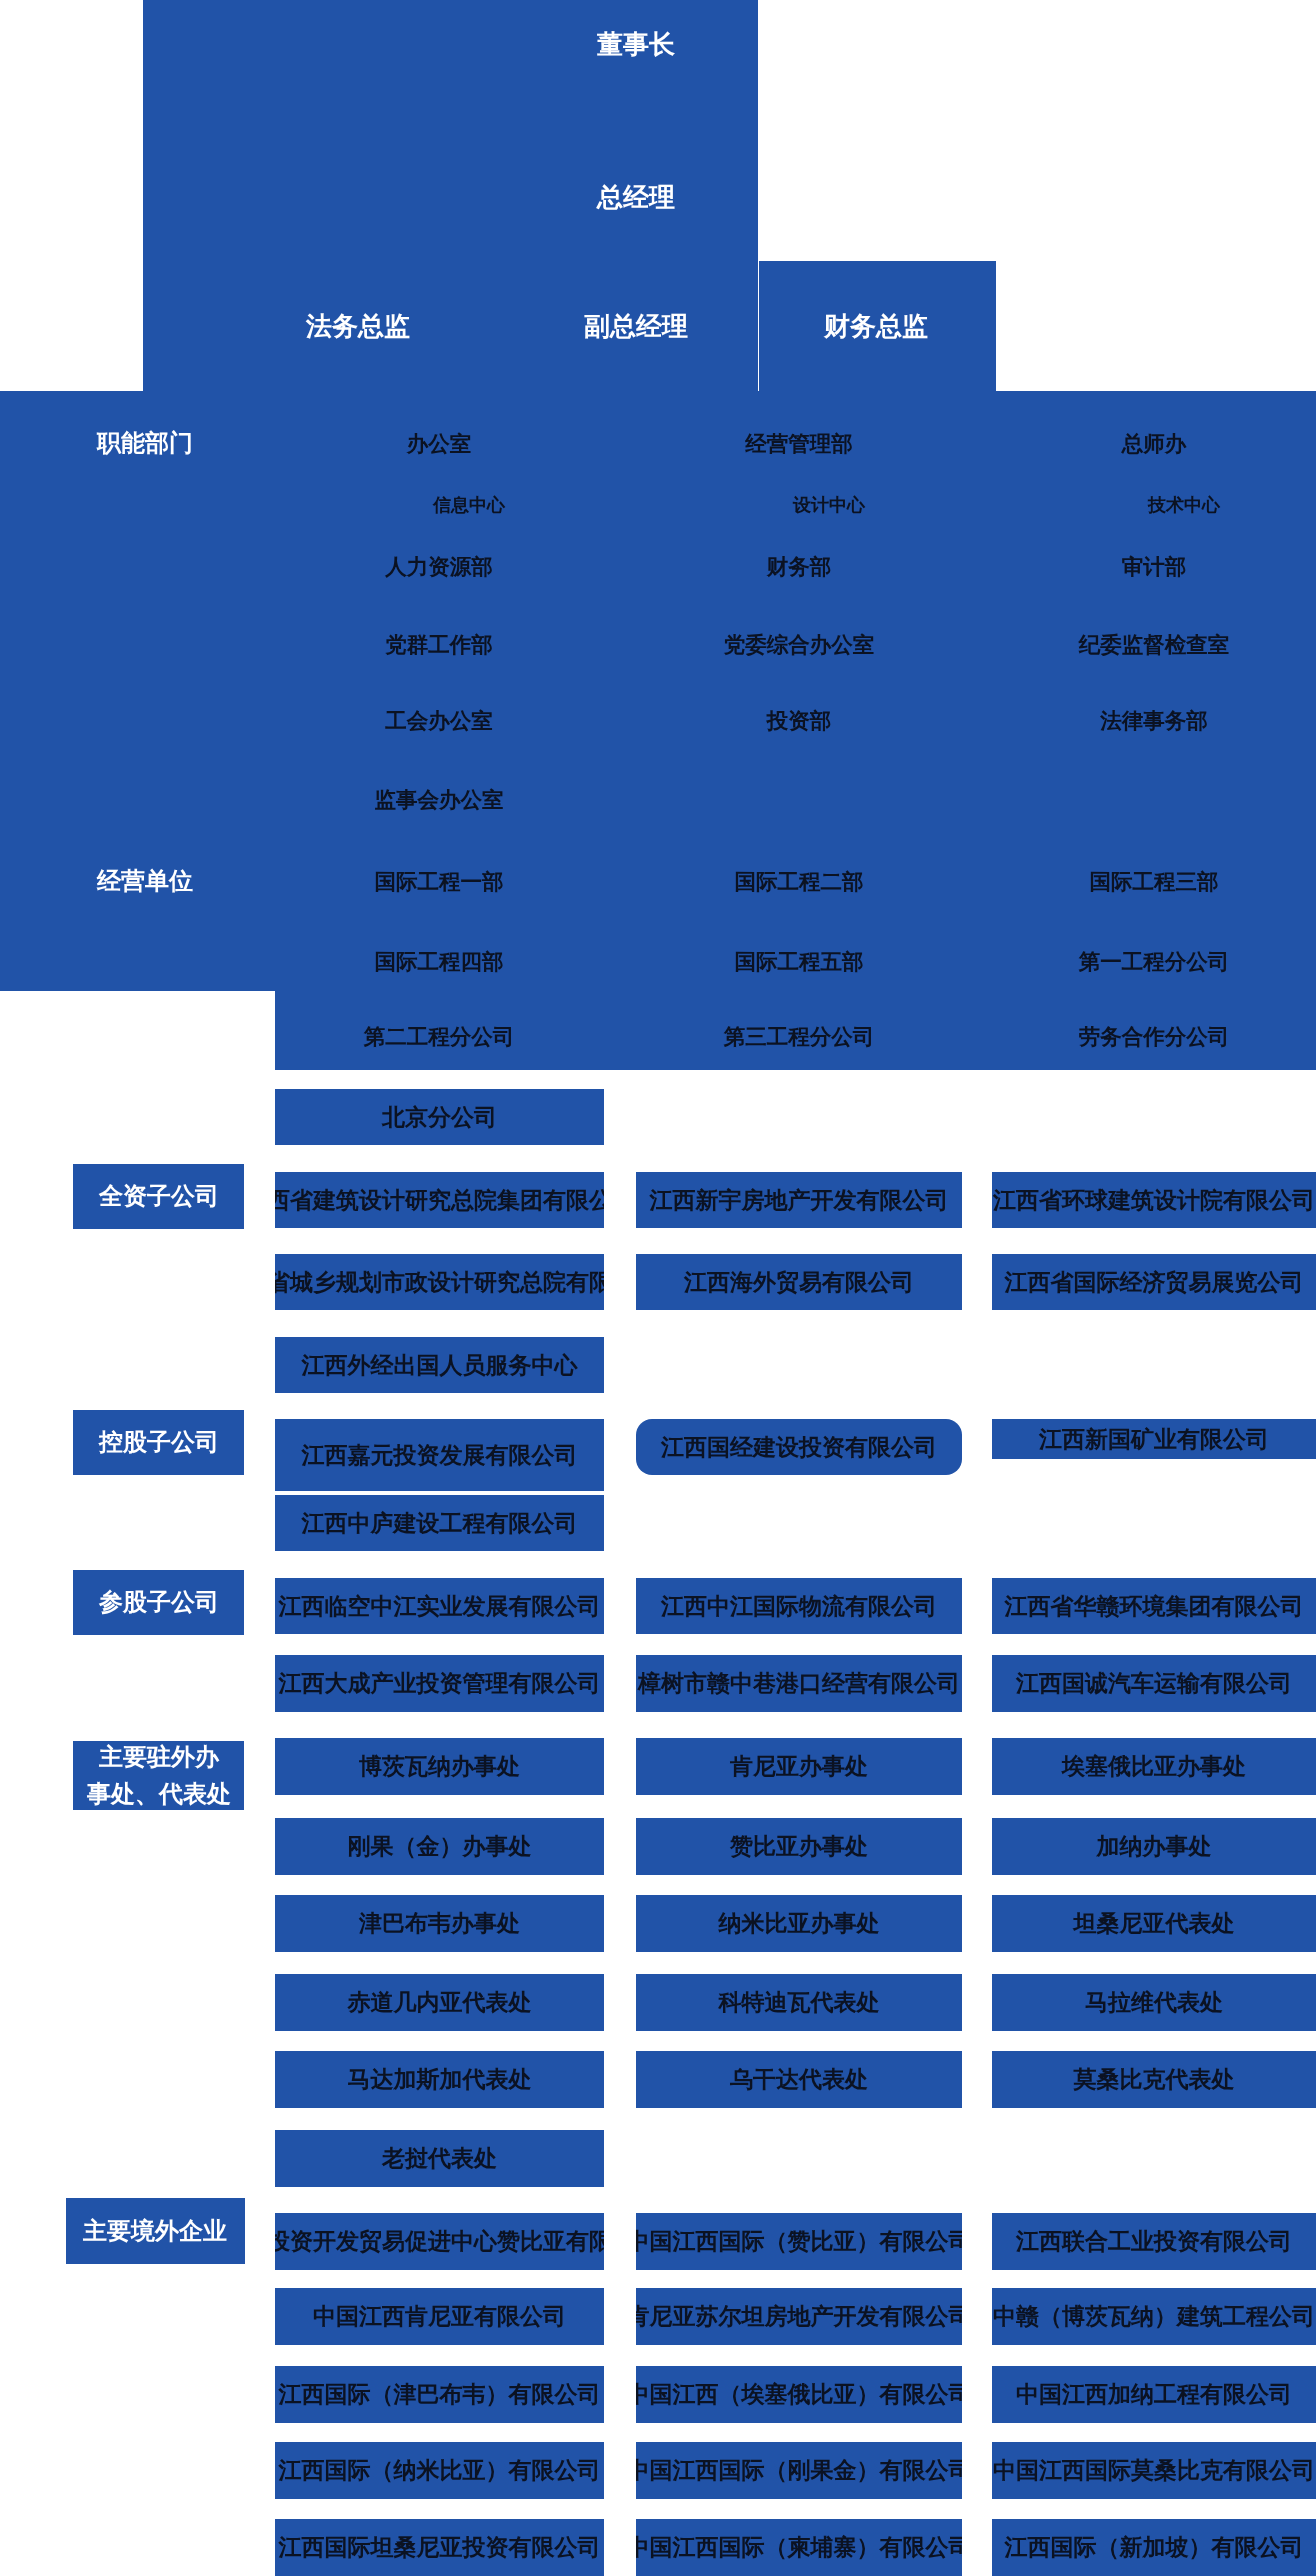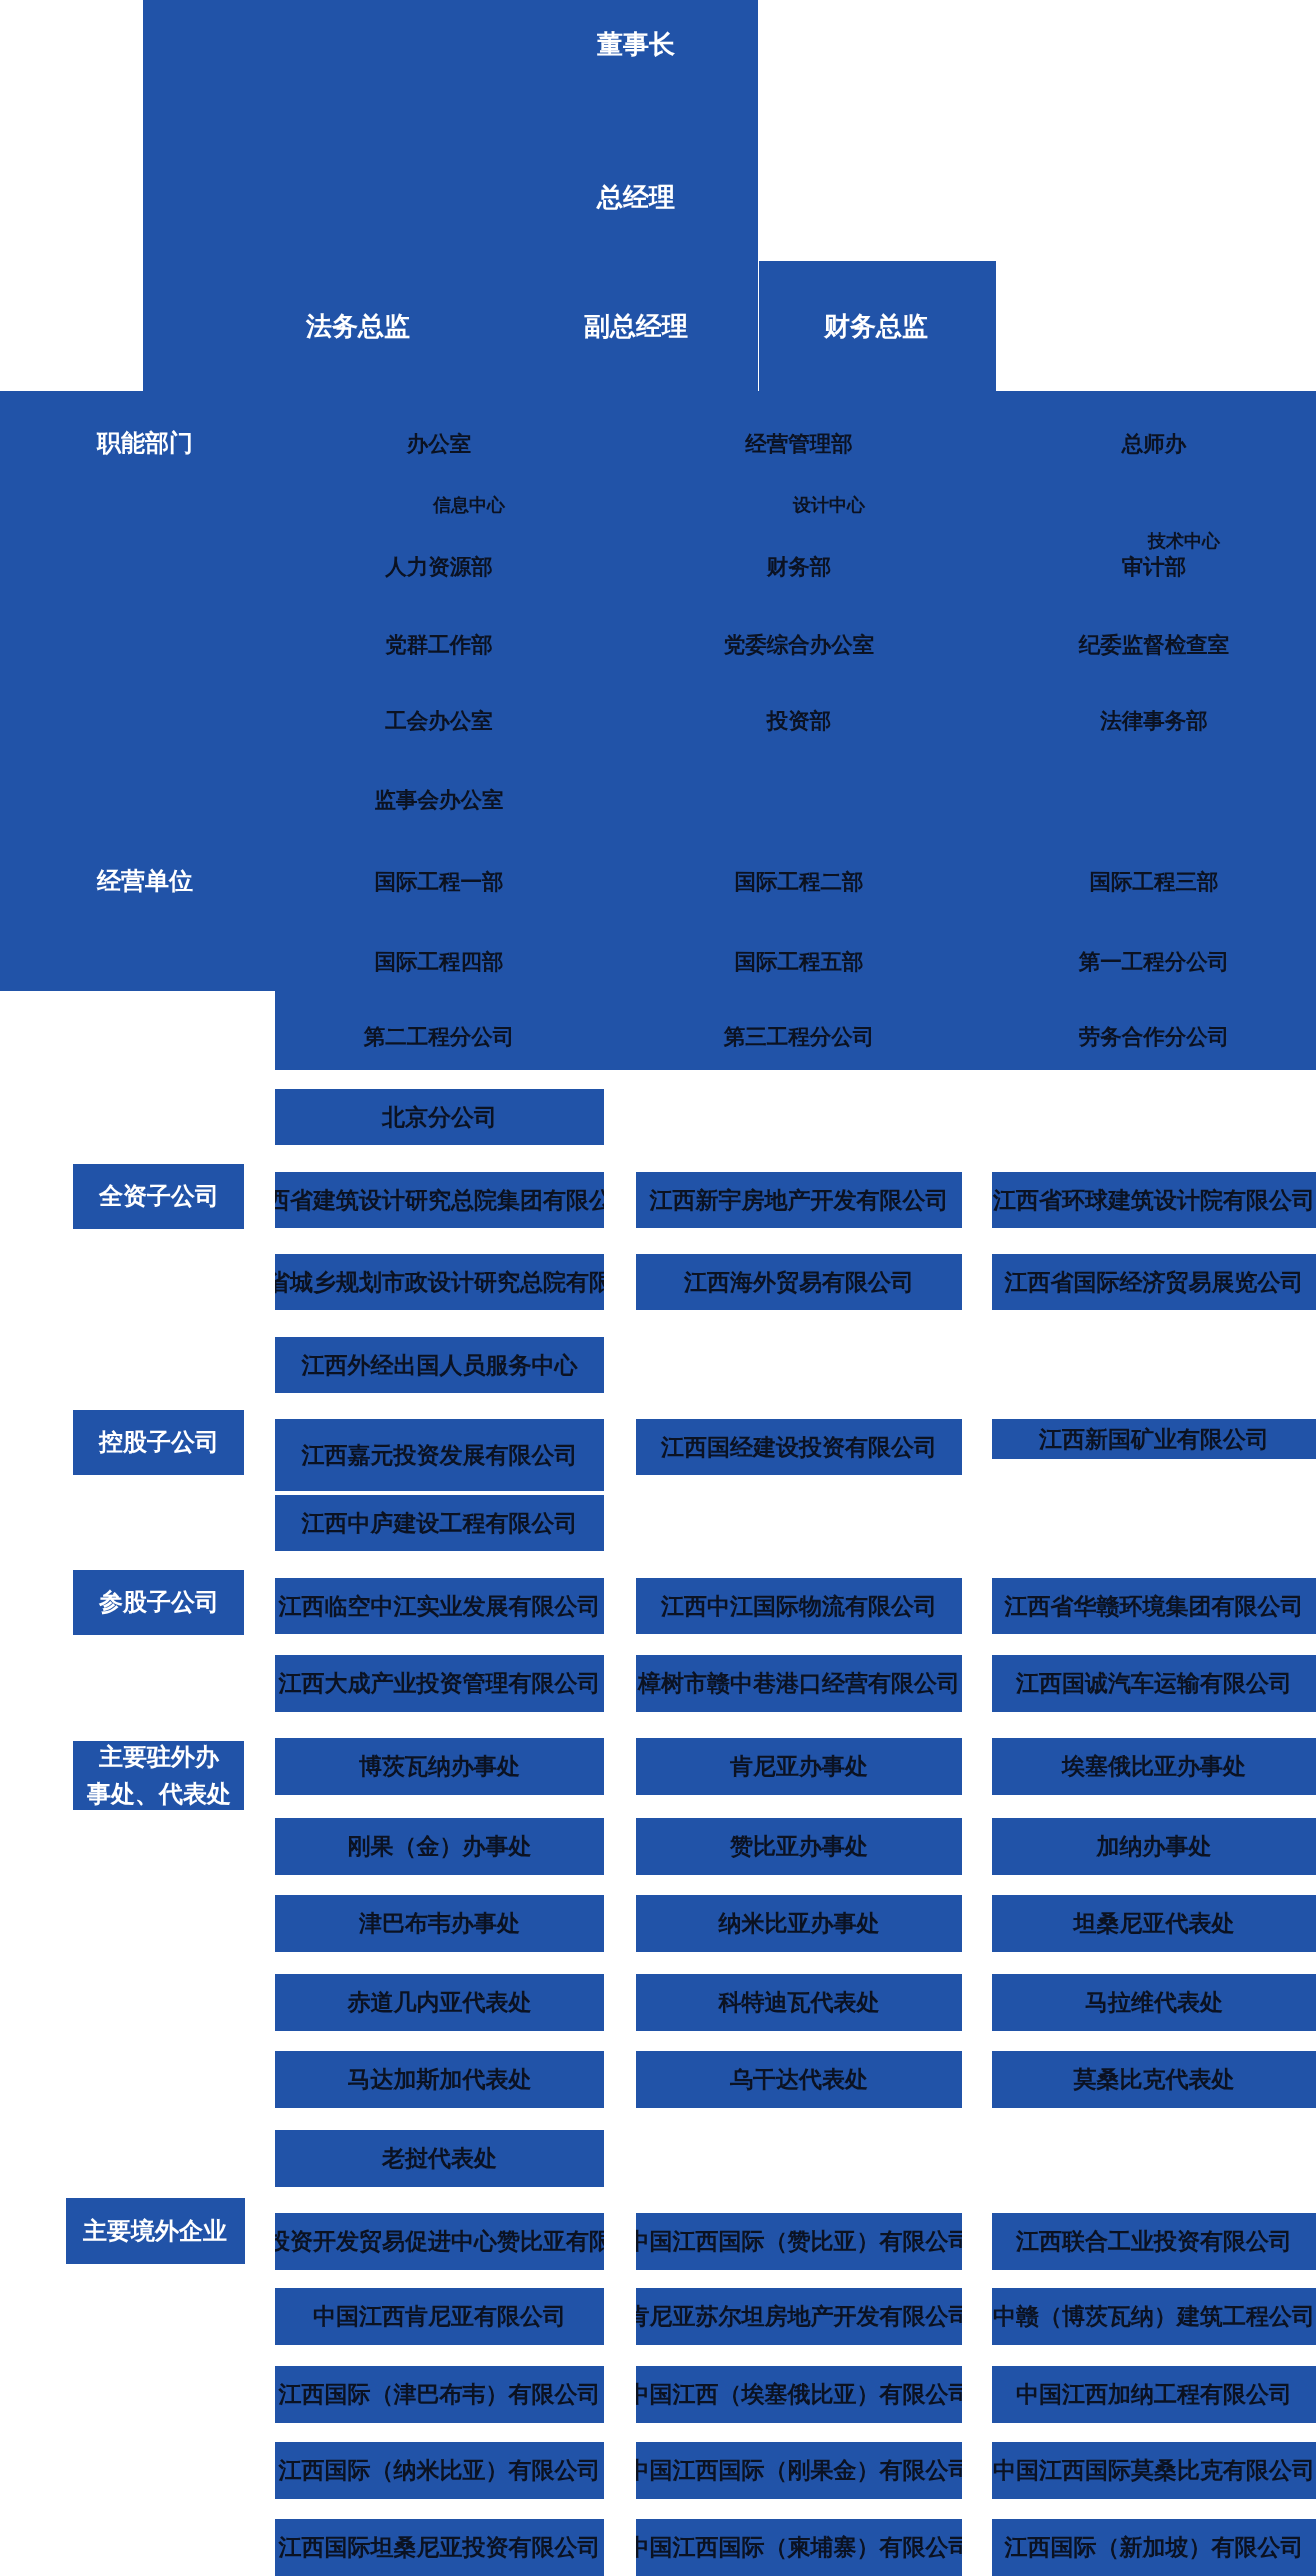--- a/index.html
+++ b/index.html
@@ -40,21 +40,21 @@
   <span class="wlabel" style="left:636px;top:197px;font-size:26px;">总经理</span>
   <span class="wlabel" style="left:358px;top:326px;font-size:26px;">法务总监</span>
   <span class="wlabel" style="left:636px;top:326px;font-size:26px;">副总经理</span>
   <span class="wlabel" style="left:876px;top:326px;font-size:26px;">财务总监</span>
 <span class="wlabel" style="left: 145px; top: 443px; font-size: 24px;">职能部门</span>
     <span class="itext" style="left: 439px; top: 443px; font-size: 21.5px;">办公室</span>
     <span class="itext" style="left: 799px; top: 443px; font-size: 21.5px;">经营管理部</span>
     <span class="itext" style="left: 1154px; top: 443px; font-size: 21.5px;">总师办</span>
     <span class="itext" style="left: 469px; top: 505px; font-size: 18px;">信息中心</span>
     <span class="itext" style="left: 829px; top: 505px; font-size: 18px;">设计中心</span>
-    <span class="itext" style="left: 1184px; top: 505px; font-size: 18px; margin-top: 36px;">技术中心</span>
+    <span class="itext" style="left: 1184px; top: 505px; font-size: 18px;">技术中心</span>
     <span class="itext" style="left: 439px; top: 566px; font-size: 21.5px;">人力资源部</span>
     <span class="itext" style="left: 799px; top: 566px; font-size: 21.5px;">财务部</span>
     <span class="itext" style="left: 1154px; top: 566px; font-size: 21.5px;">审计部</span>
     <span class="itext" style="left: 439px; top: 644px; font-size: 21.5px;">党群工作部</span>
     <span class="itext" style="left: 799px; top: 644px; font-size: 21.5px;">党委综合办公室</span>
     <span class="itext" style="left: 1154px; top: 644px; font-size: 21.5px;">纪委监督检查室</span>
     <span class="itext" style="left: 439px; top: 720px; font-size: 21.5px;">工会办公室</span>
     <span class="itext" style="left: 799px; top: 720px; font-size: 21.5px;">投资部</span>
     <span class="itext" style="left: 1154px; top: 720px; font-size: 21.5px;">法律事务部</span>
     <span class="itext" style="left: 439px; top: 799px; font-size: 21.5px;">监事会办公室</span>
@@ -92,21 +92,21 @@
       <span>江西省国际经济贸易展览公司</span>
     </div>
     <div class="bluebox" style="left: 275px; top: 1337px; width: 329px; height: 56px;">
       <span>江西外经出国人员服务中心</span>
     </div>
     <div class="blue" style="left: 73px; top: 1410px; width: 171px; height: 65px;"></div>
     <span class="wlabel" style="left: 159px; top: 1442px; font-size: 24px;">控股子公司</span>
     <div class="bluebox" style="left: 275px; top: 1419px; width: 329px; height: 72px;">
       <span>江西嘉元投资发展有限公司</span>
     </div>
-    <div class="bluebox" style="left: 636px; top: 1419px; width: 326px; height: 56px;">
+    <div class="bluebox" style="left: 636px; top: 1419px; width: 326px; height: 56px; border-radius: 16px;">
       <span>江西国经建设投资有限公司</span>
     </div>
     <div class="bluebox" style="left: 992px; top: 1419px; width: 324px; height: 40px;">
       <span>江西新国矿业有限公司</span>
     </div>
     <div class="bluebox" style="left: 275px; top: 1495px; width: 329px; height: 56px;">
       <span>江西中庐建设工程有限公司</span>
     </div>
     <div class="blue" style="left: 73px; top: 1570px; width: 171px; height: 65px;"></div>
     <span class="wlabel" style="left: 159px; top: 1602px; font-size: 24px;">参股子公司</span>

